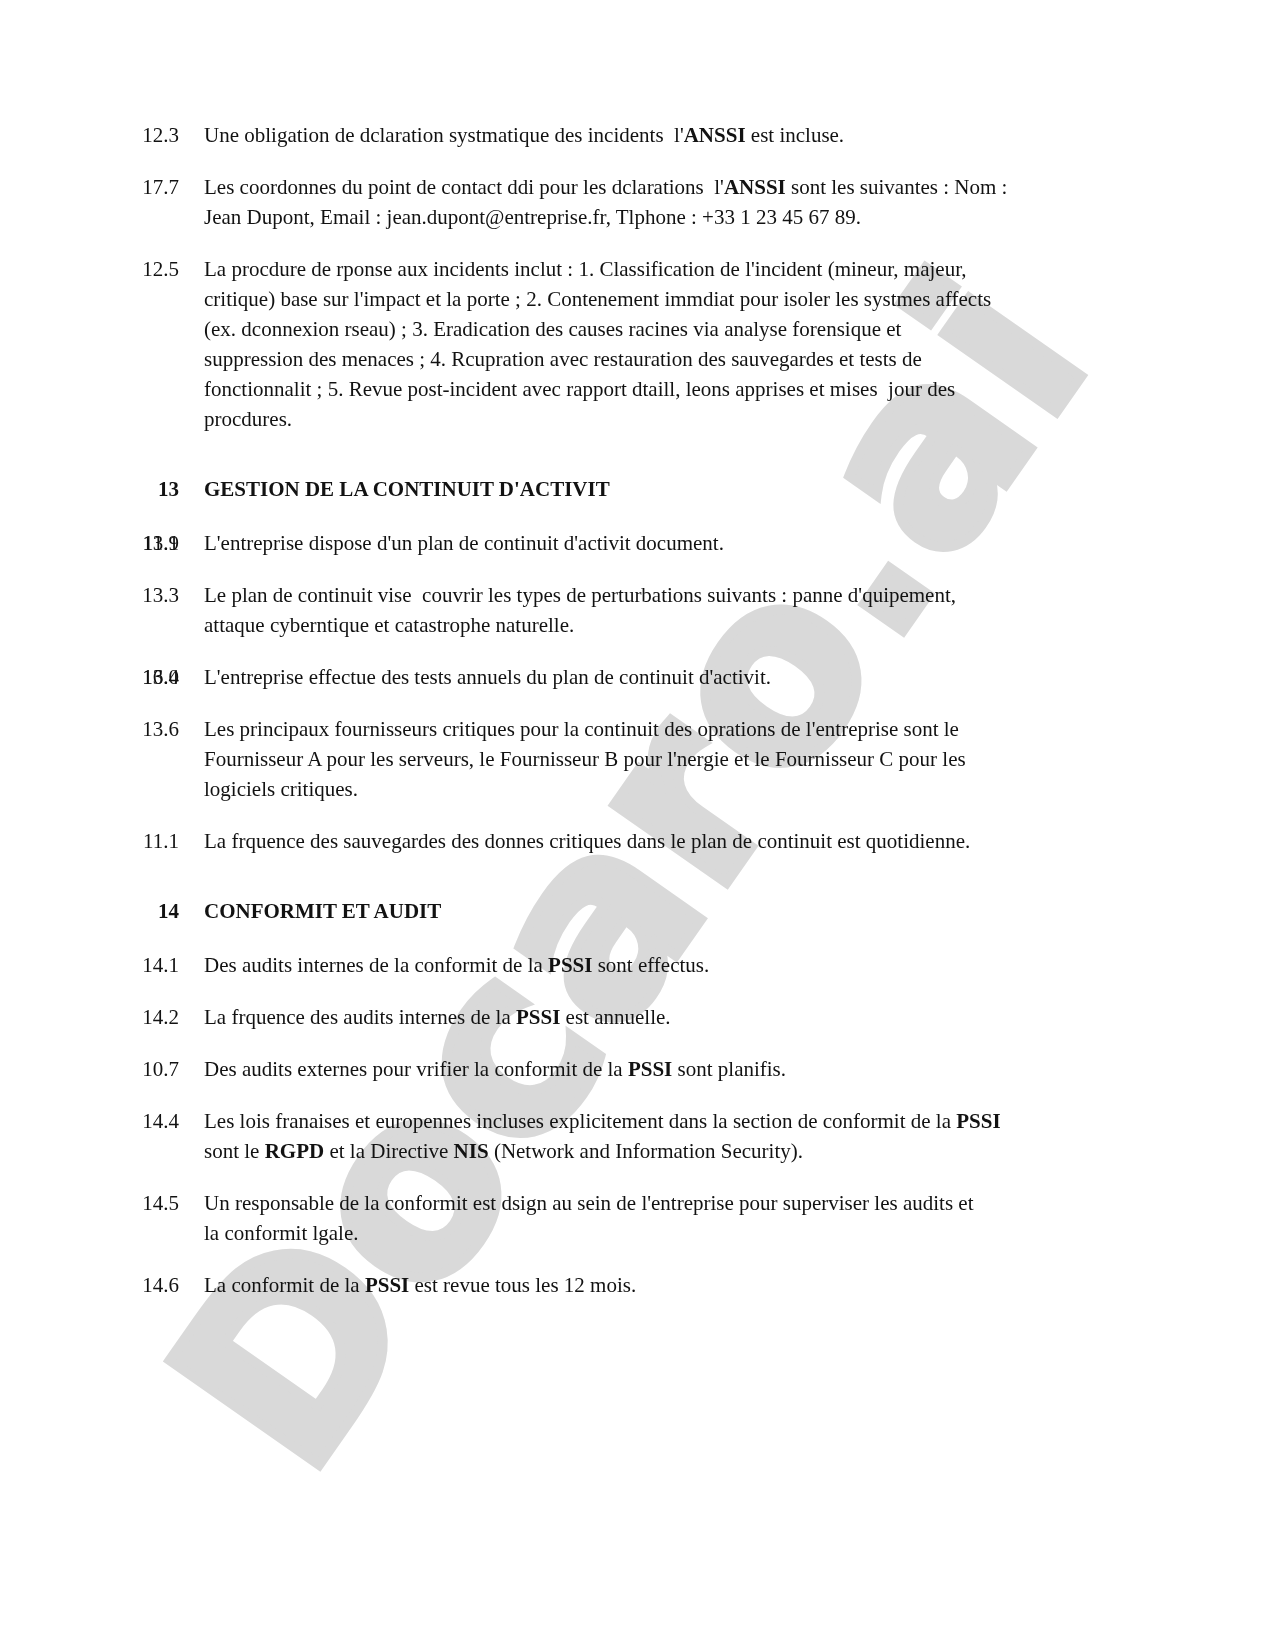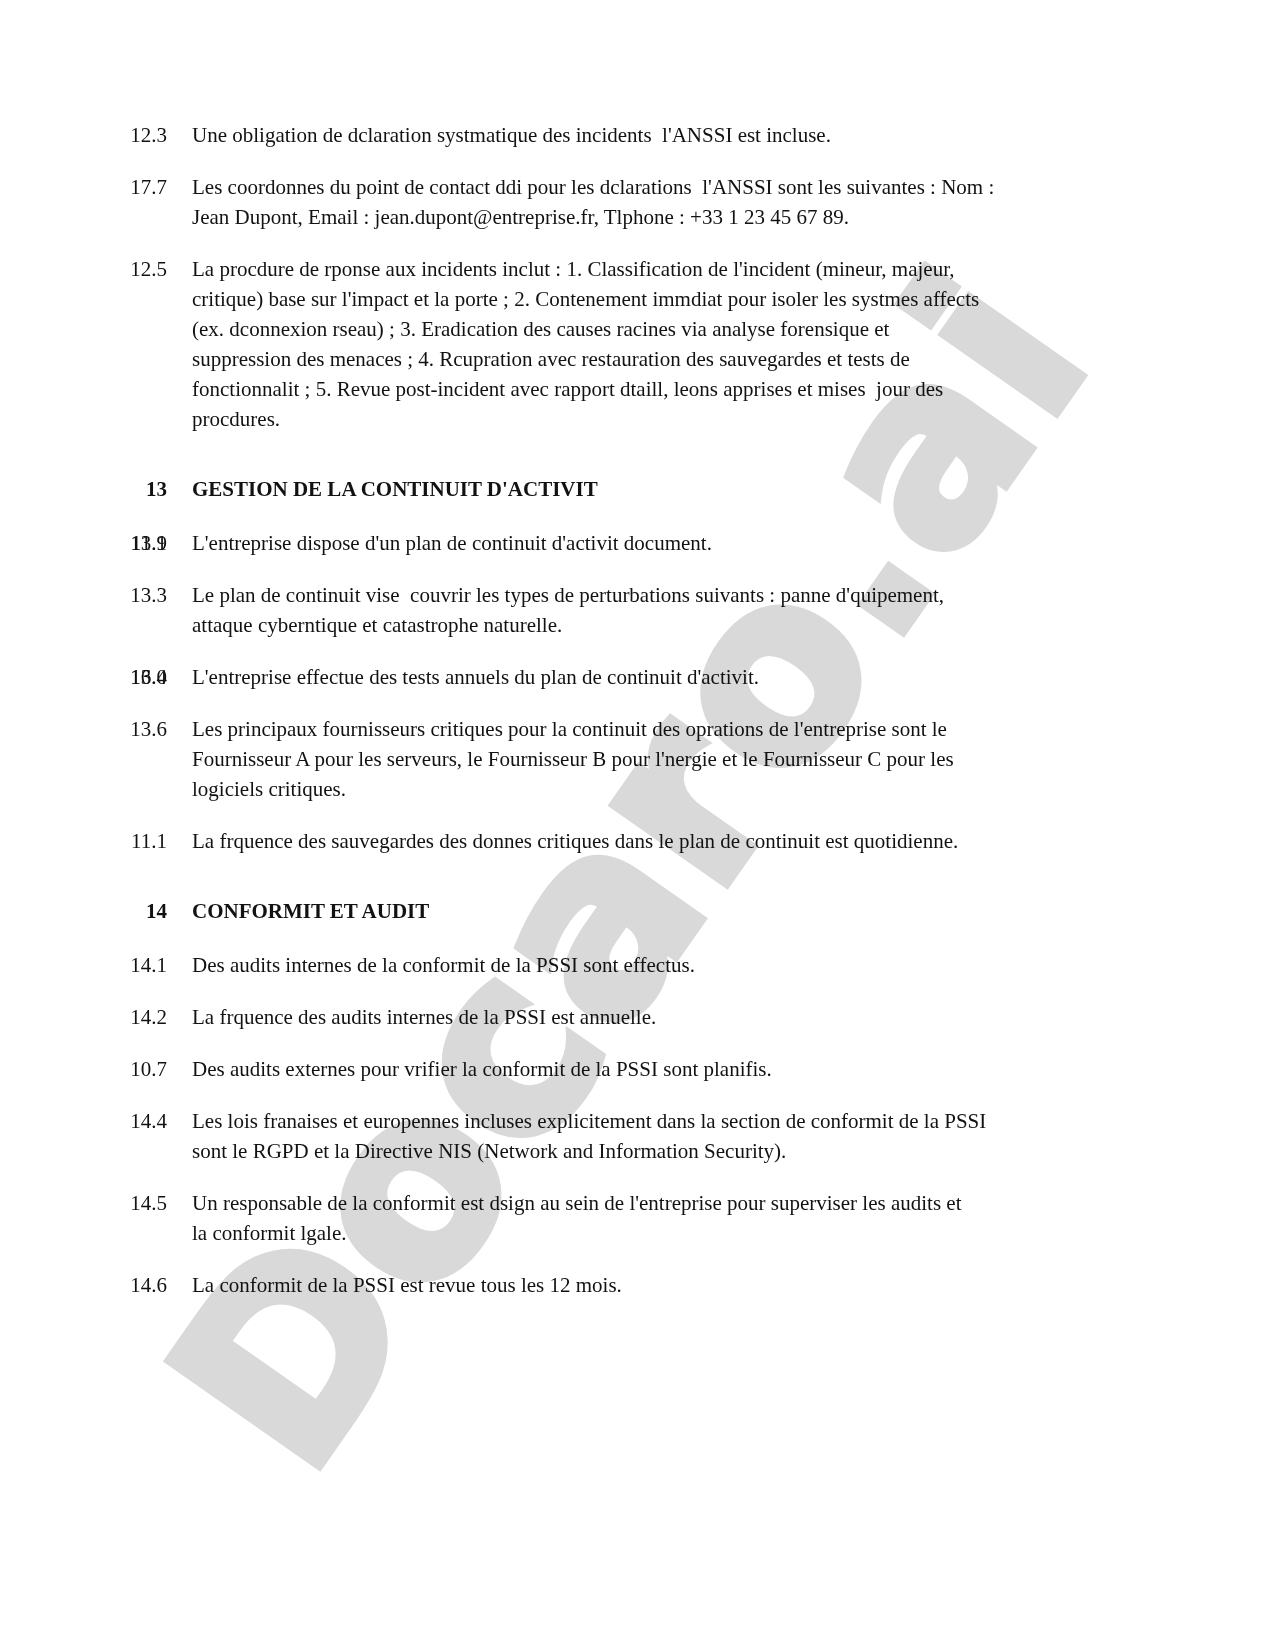--- a/index.html
+++ b/index.html
@@ -22,21 +22,21 @@
     font-size:250px;
     letter-spacing:4px;
     color:#d9d9d9;
     -webkit-text-stroke:10px #d9d9d9;
     white-space:nowrap;
     z-index:0;
     user-select:none;
   }
   .content{
     position:absolute;
-    left:102px;
+    left:114px;
     top:120px;
     width:1040px;
     z-index:1;
     font-size:21px;
     line-height:30px;
   }
   .row{
     position:relative;
     padding-left:90px;
     margin-bottom:22px;
@@ -52,21 +52,21 @@
   .row .txt{
     display:block;
     width:885px;
     white-space:pre-wrap;
   }
   .row.header{
     margin-top:40px;
     margin-bottom:24px;
     font-weight:bold;
   }
-  .bold-term{font-weight:normal;}
+  .bold-term{font-weight:bold;}
 </style>
 </head>
 <body>
 
 <div class="page">
   <div class="watermark">Docaro.ai</div>
   <div class="content" id="doc-content">
       <div class="row">
         <span class="num">12.3</span>
         <span class="txt">Une obligation de dclaration systmatique des incidents  l'<b class="bold-term">ANSSI</b> est incluse.</span>

